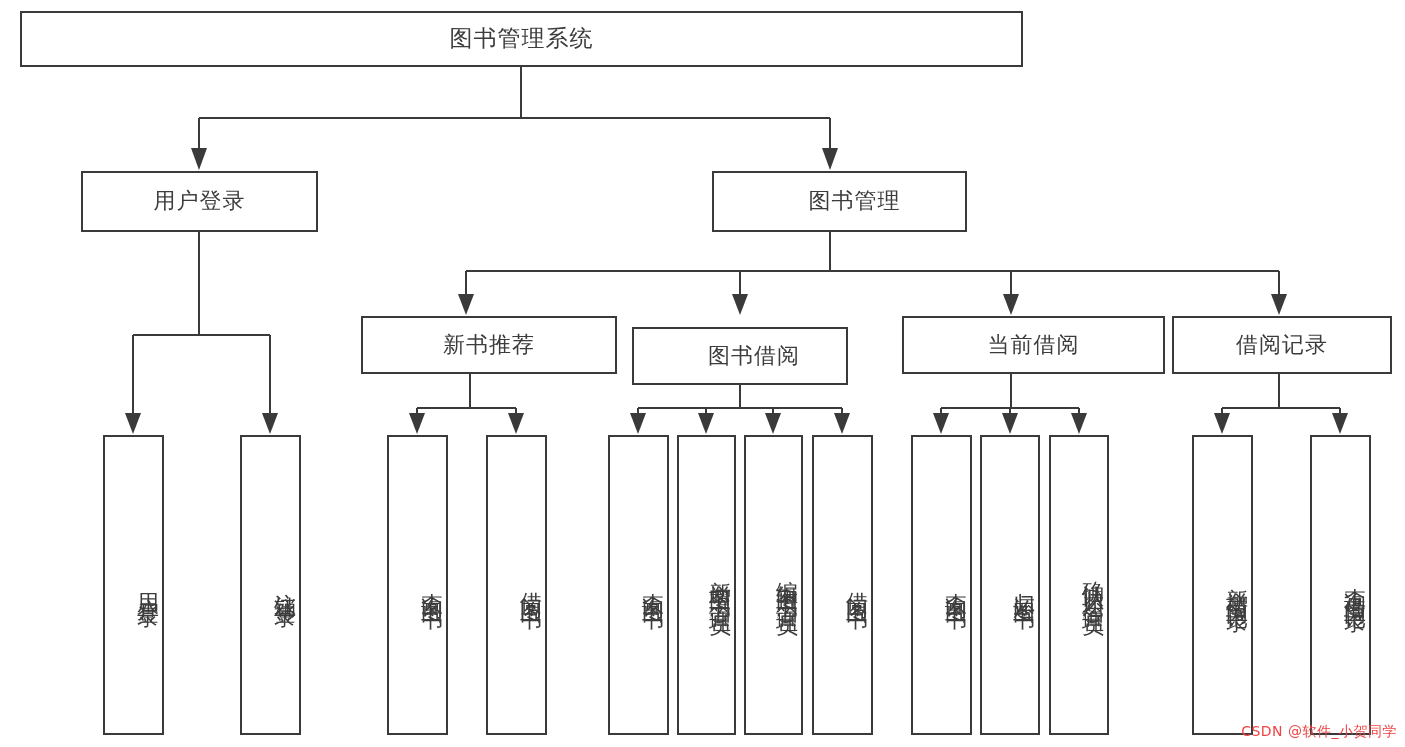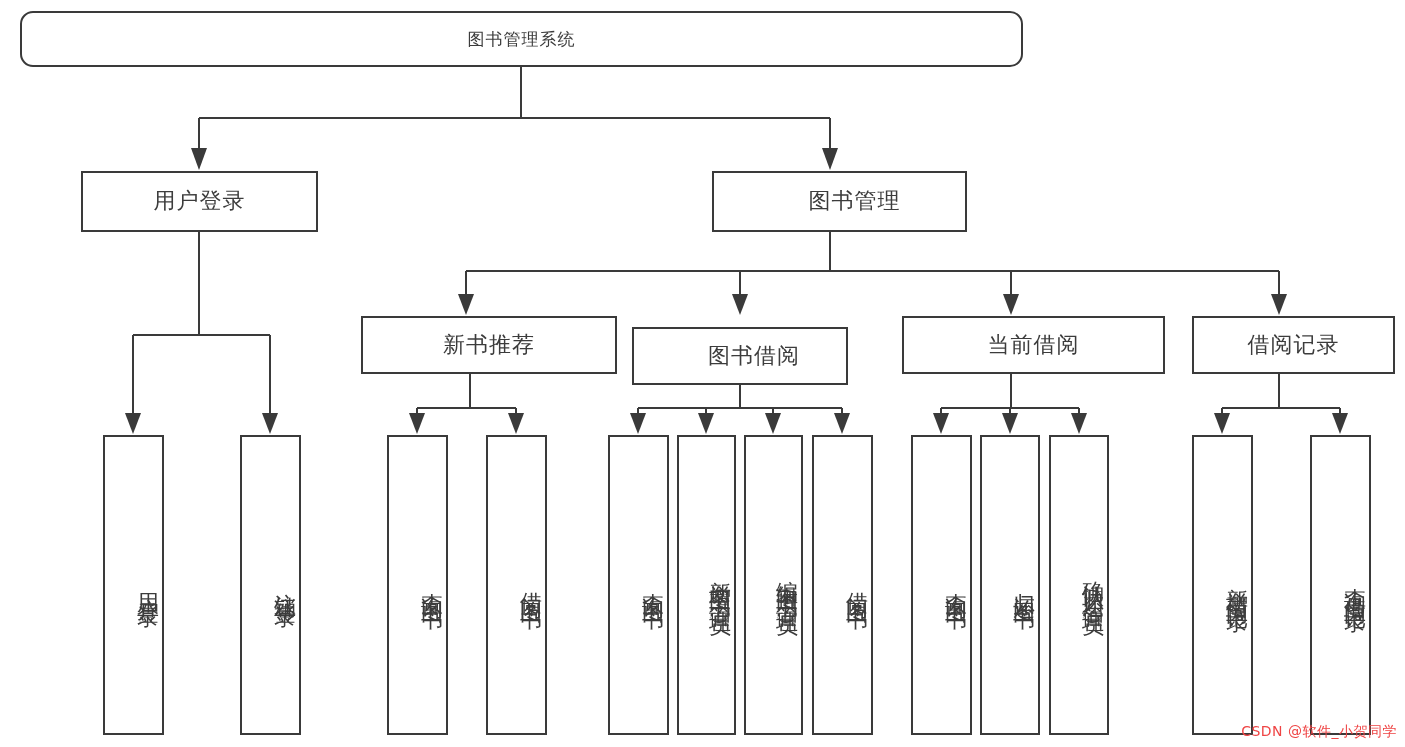--- a/index.html
+++ b/index.html
@@ -47,22 +47,21 @@
     align-items: center;
     justify-content: center;
     color: #3c3c3c;
   }
   .node.horiz {
     font-size: 22px;
     letter-spacing: 1px;
     line-height: 1.1;
   }
   .node.root {
-    font-size: 17px;
-    border-radius: 13px;
+    font-size: 23px;
   }
   
   .node.vert {
     writing-mode: vertical-rl;
     text-orientation: upright;
     font-size: 22px;
     line-height: 1.25;
     letter-spacing: 5px;
     padding: 10px 0 10px 0;
     align-items: flex-start;
@@ -165,21 +164,21 @@
 
   <div class="node horiz" style="left:361px; top:316px; width:256px; height:58px;">
     <span>新书推荐</span>
   </div>
   <div class="node horiz" style="left:632px; top:327px; width:216px; height:58px;padding-left:28px;">
     <span>图书借阅</span>
   </div>
   <div class="node horiz" style="left:902px; top:316px; width:263px; height:58px;">
     <span>当前借阅</span>
   </div>
-  <div class="node horiz" style="left:1172px; top:316px; width:203px; height:58px;margin-left:20px;">
+  <div class="node horiz" style="left:1172px; top:316px; width:220px; height:58px;">
     <span>借阅记录</span>
   </div>
 
   <div class="node vert" style="left:103px; top:435px; width:61px; height:300px;">
     <span class="vtext">用户登录</span>
   </div>
   <div class="node vert" style="left:240px; top:435px; width:61px; height:300px;">
     <span class="vtext">注销登录</span>
   </div>
 

